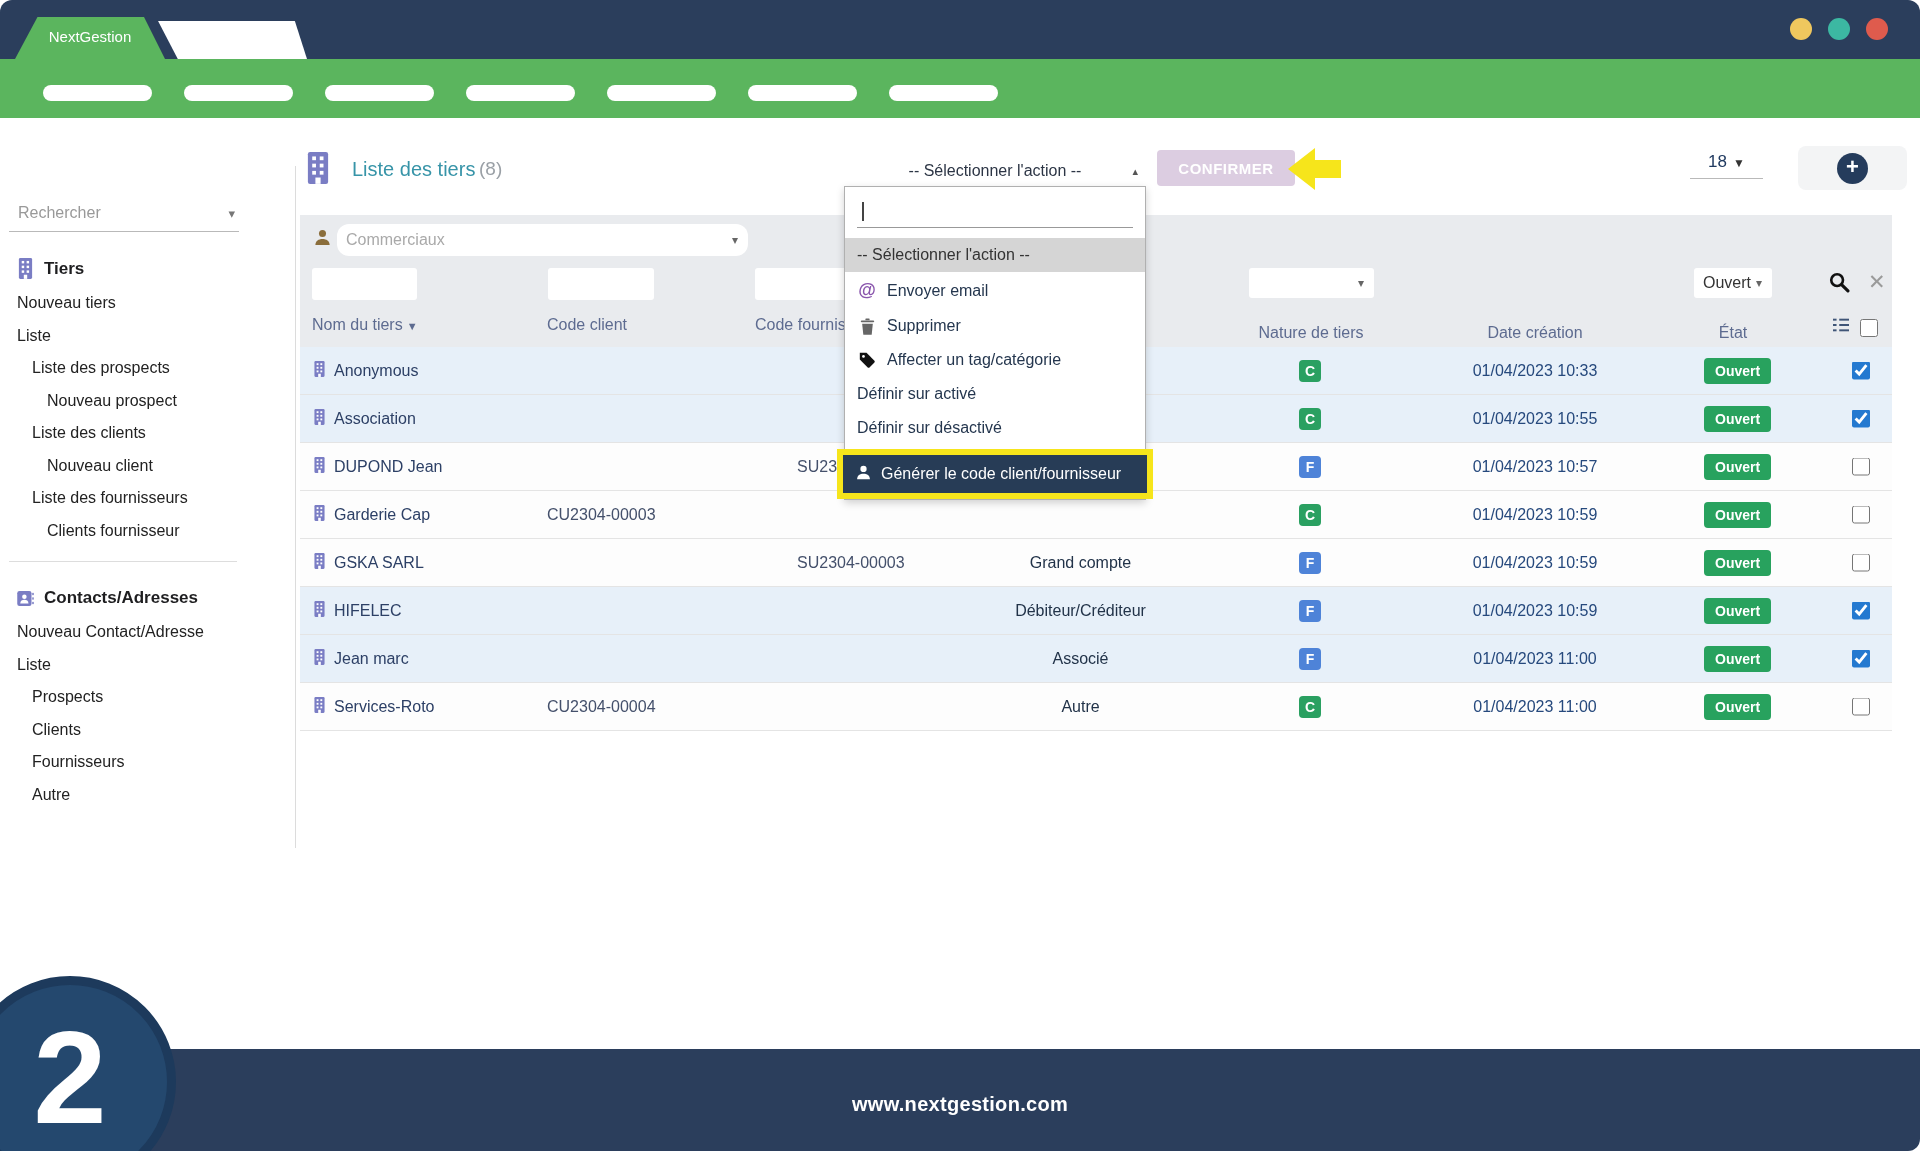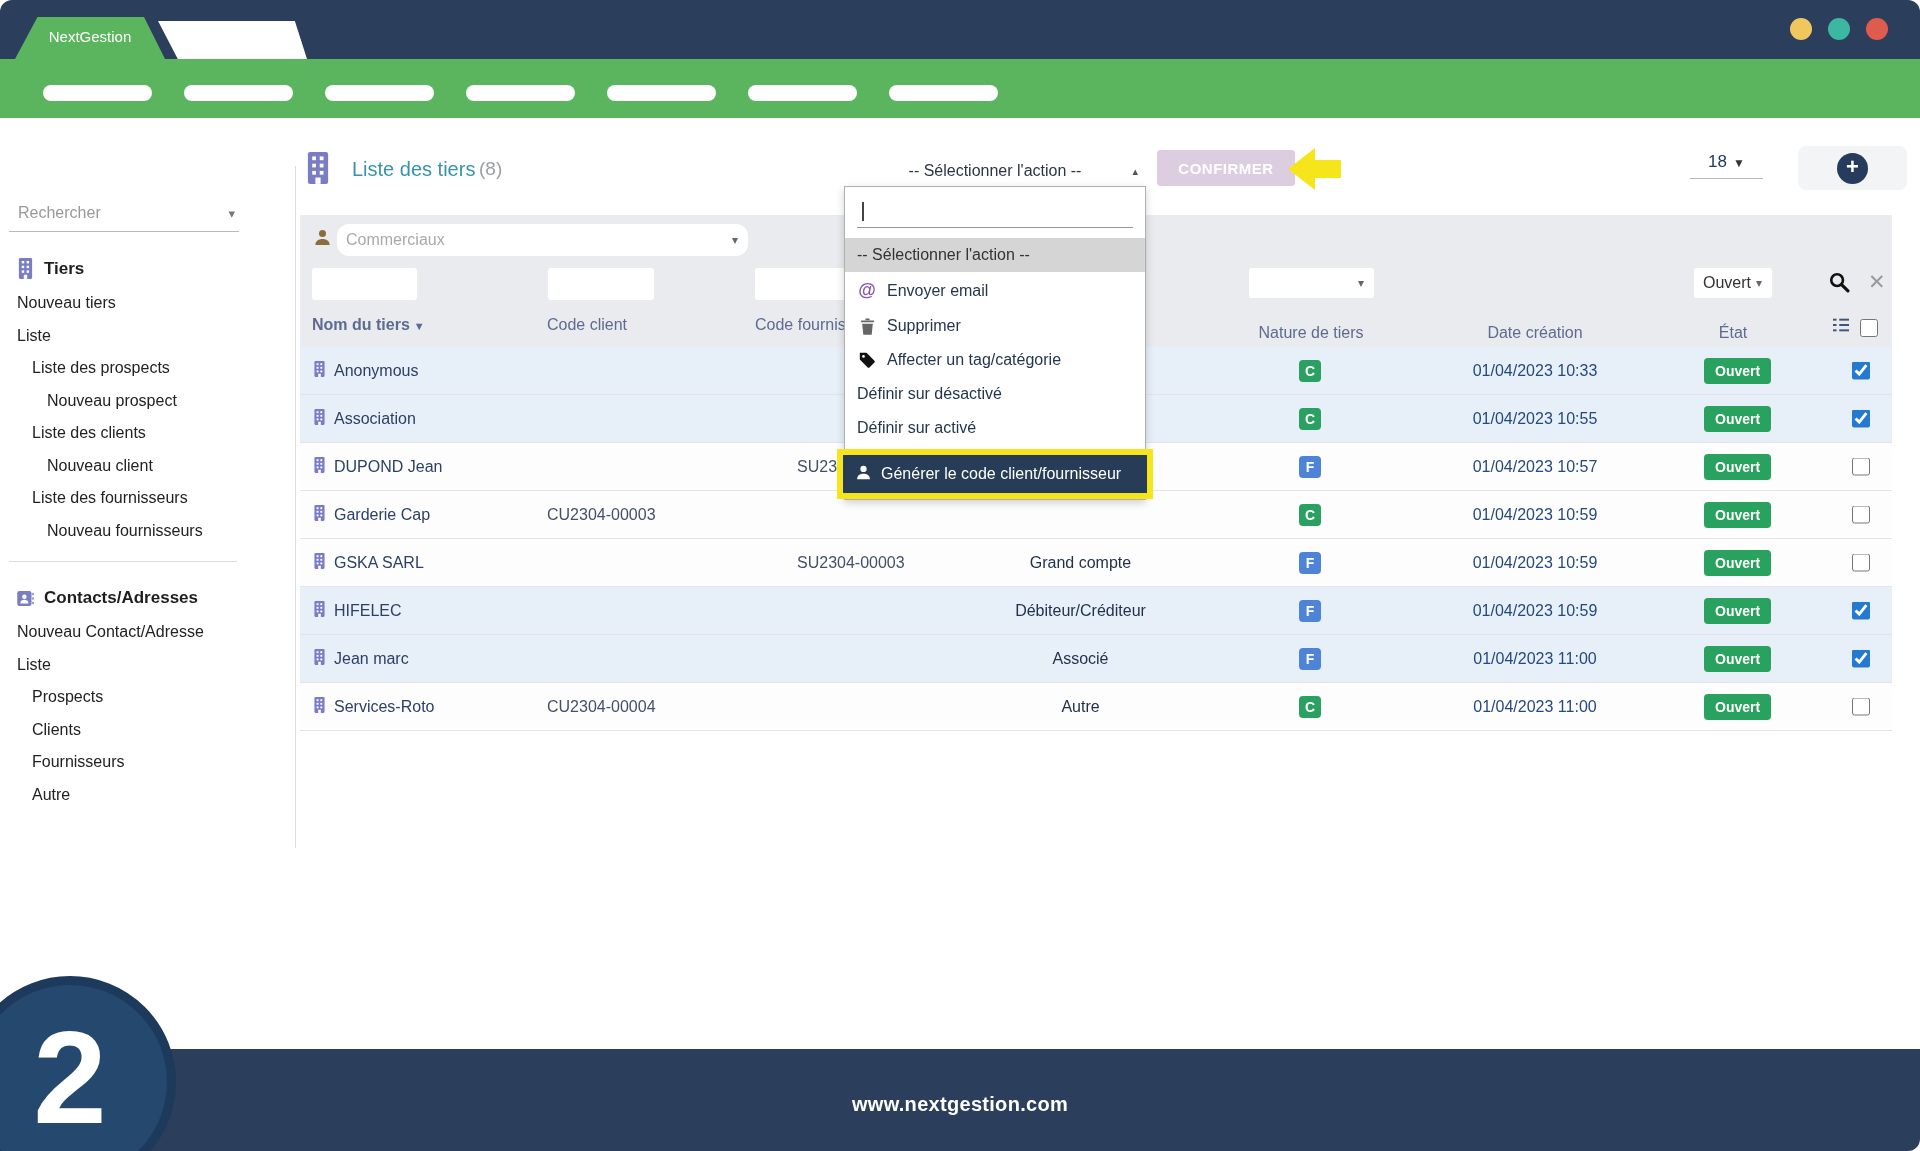--- a/index.html
+++ b/index.html
@@ -146,21 +146,21 @@
           </span>
           <span>Tiers</span>
         </div>
         <div class="side-item ind-0">Nouveau tiers</div>
         <div class="side-item ind-0">Liste</div>
         <div class="side-item ind-1">Liste des prospects</div>
         <div class="side-item ind-2">Nouveau prospect</div>
         <div class="side-item ind-1">Liste des clients</div>
         <div class="side-item ind-2">Nouveau client</div>
         <div class="side-item ind-1">Liste des fournisseurs</div>
-        <div class="side-item ind-2">Nouveau fournisseurs</div>
+        <div class="side-item ind-2">Clients fournisseur</div>
         <div class="side-div"></div>
         <div class="side-header">
           <span class="side-ic">
             <svg viewBox="0 0 22 20" width="17" height="15">
               <rect x="0" y="0" width="19" height="20" rx="3" fill="currentColor"></rect>
               <rect x="20" y="2.5" width="2" height="3" fill="currentColor"></rect>
               <rect x="20" y="8.5" width="2" height="3" fill="currentColor"></rect>
               <rect x="20" y="14.5" width="2" height="3" fill="currentColor"></rect>
               <circle cx="9.5" cy="7.5" r="3" fill="#fff"></circle>
               <path d="M4 16.5c0-3.2 2.6-4.7 5.5-4.7s5.5 1.5 5.5 4.7z" fill="#fff"></path>
@@ -226,21 +226,21 @@
       <span>Ouvert</span>
       <span class="sel-caret">▾</span>
     </div>
     <span class="ficon-search"><svg viewBox="0 0 21 21" width="22" height="22">
           <circle cx="8.7" cy="8.7" r="5.6" fill="none" stroke="currentColor" stroke-width="2.5"></circle>
           <line x1="13.2" y1="13.2" x2="19" y2="19" stroke="currentColor" stroke-width="3" stroke-linecap="round"></line>
         </svg></span>
     <span class="ficon-x">✕</span>
 
     <div class="colheads">
-      <span class="ch" style="left:12px;font-weight:bold;"><span>Nom du tiers</span><span class="ch-caret">▼</span></span>
+      <span class="ch" style="left:12px;"><span>Nom du tiers</span><span class="ch-caret">▼</span></span>
       <span class="ch" style="left:247px;">Code client</span>
       <span class="ch" style="left:455px;">Code fournisseur</span>
       <span class="ch ch-center" style="left:951px;width:120px;">Nature de tiers</span>
       <span class="ch ch-center" style="left:1155px;width:160px;">Date création</span>
       <span class="ch ch-center" style="left:1404px;width:58px;">État</span>
       <span class="listcheck-ic"><svg viewBox="0 0 20 18" width="18" height="16">
             <g stroke="#3f5577" stroke-width="2.2">
               <line x1="1" y1="3" x2="5" y2="3"></line>
               <line x1="8" y1="3" x2="19" y2="3"></line>
               <line x1="1" y1="9" x2="5" y2="9"></line>
@@ -459,24 +459,24 @@
         <div class="menu-item">
           <span class="mi-ic ic-tag">
             <svg viewBox="0 0 20 20" width="16" height="16">
               <path d="M1 1h8.4L19 10.6a2 2 0 0 1 0 2.8l-5.6 5.6a2 2 0 0 1-2.8 0L1 9.4z" fill="currentColor"></path>
               <circle cx="5.6" cy="5.6" r="1.7" fill="#fff"></circle>
             </svg>
           </span>
           <span>Affecter un tag/catégorie</span>
         </div>
         <div class="menu-item">
+          <span>Définir sur activé</span>
+        </div>
+        <div class="menu-item">
           <span>Définir sur désactivé</span>
-        </div>
-        <div class="menu-item">
-          <span>Définir sur activé</span>
         </div>
         <div class="menu-item menu-highlighted"><span class="mi-ic ic-person-white">
             <svg viewBox="0 0 20 20" width="17" height="17">
               <circle cx="10" cy="5.8" r="3.7" fill="currentColor"></circle>
               <path d="M2.5 18c0-4.3 3.4-6.4 7.5-6.4s7.5 2.1 7.5 6.4z" fill="currentColor"></path>
             </svg>
           </span><span>Générer le code client/fournisseur</span></div>
       </div>
   </div>
 

